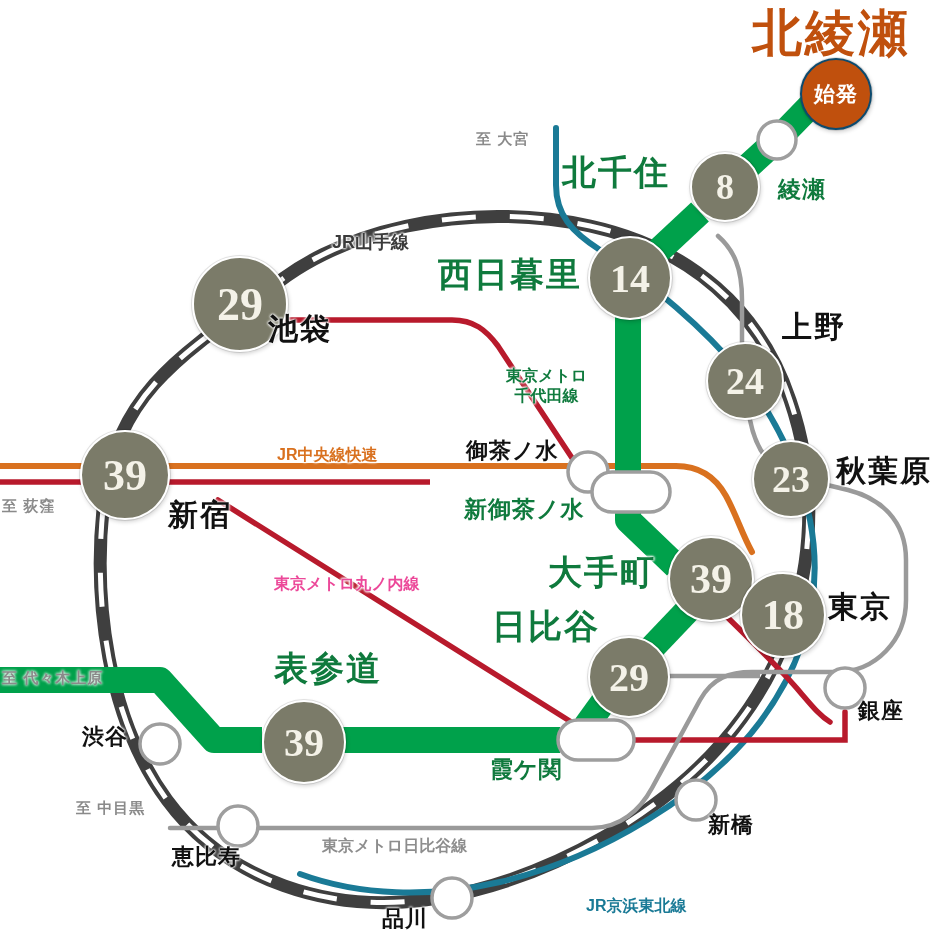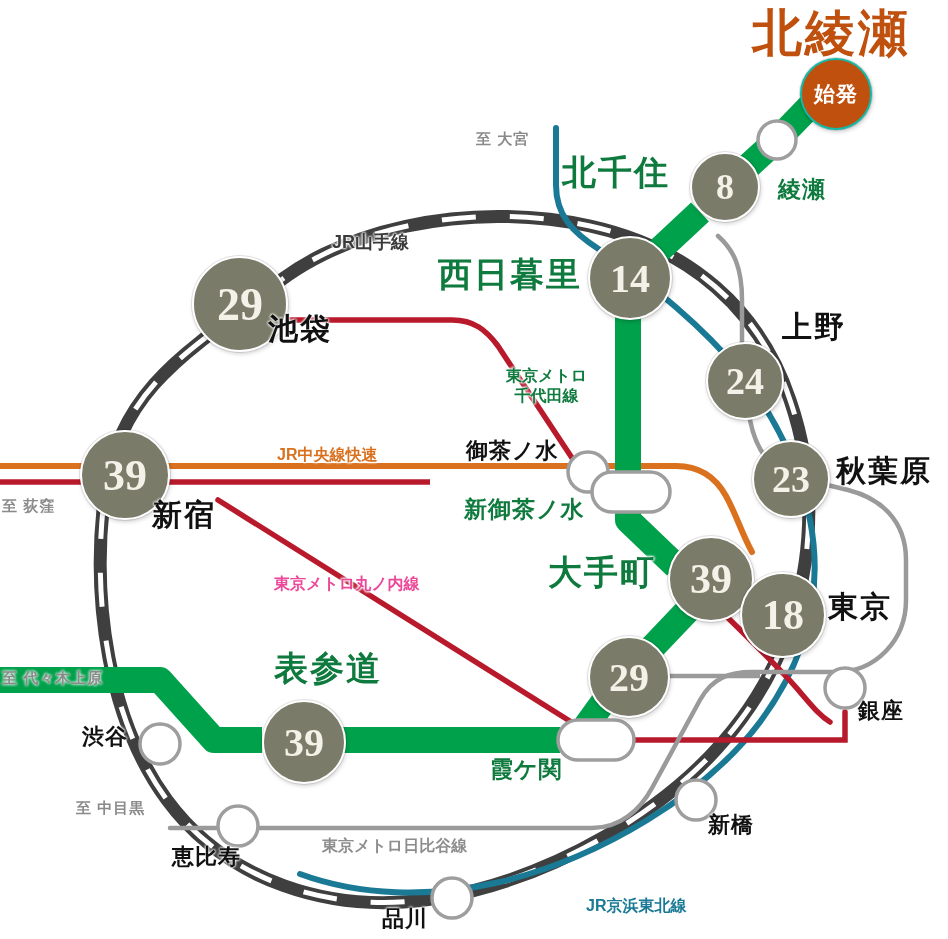--- a/index.html
+++ b/index.html
@@ -108,21 +108,21 @@
     font-weight: bold;
     user-select: none;
   }
   
   .badge-shihatsu {
     position: absolute;
     width: 68px;
     height: 68px;
     border-radius: 50%;
     background: #c0500d;
-    border: 2px solid #14b8a6;
+    border: 2px solid #0c4a6e;
     box-shadow: 0 0 0 1px rgba(0,0,0,0.10), 1px 2px 4px rgba(0,0,0,0.20);
     display: flex;
     align-items: center;
     justify-content: center;
     color: #ffffff;
     font-family: "Liberation Sans", "DejaVu Sans", sans-serif;
     font-weight: bold;
     font-size: 21px;
     letter-spacing: 1px;
   }
@@ -305,40 +305,43 @@
   </div>
 
   <div class="lbl name-jr" style="left:782px; top:312px;">
     <span>上野</span>
   </div>
 
   <div class="lbl name-jr" style="left:836px; top:456px;">
     <span>秋葉原</span>
   </div>
 
-  <div class="lbl name-jr" style="left:152px; top:500px;">
+  <div class="lbl name-jr" style="left:168px; top:500px;">
     <span>新宿</span>
   </div>
 
   <div class="lbl name-jr-sm" style="left:466px; top:440px;">
     <span>御茶ノ水</span>
   </div>
 
   <div class="lbl name-mid" style="left:464px; top:498px;">
     <span>新御茶ノ水</span>
   </div>
 
   <div class="lbl name-major" style="left:548px; top:556px;">
     <span>大手町</span>
   </div>
 
   <div class="lbl name-jr" style="left:828px; top:592px;">
     <span>東京</span>
   </div>
 
+  <div class="lbl name-major" style="left:492px; top:610px;">
+    <span>日比谷</span>
+  </div>
 
   <div class="lbl name-major" style="left:274px; top:652px;">
     <span>表参道</span>
   </div>
 
   <div class="lbl name-mid" style="left:490px; top:758px;">
     <span>霞ケ関</span>
   </div>
 
   <div class="lbl name-jr-sm" style="left:82px; top:726px;">

